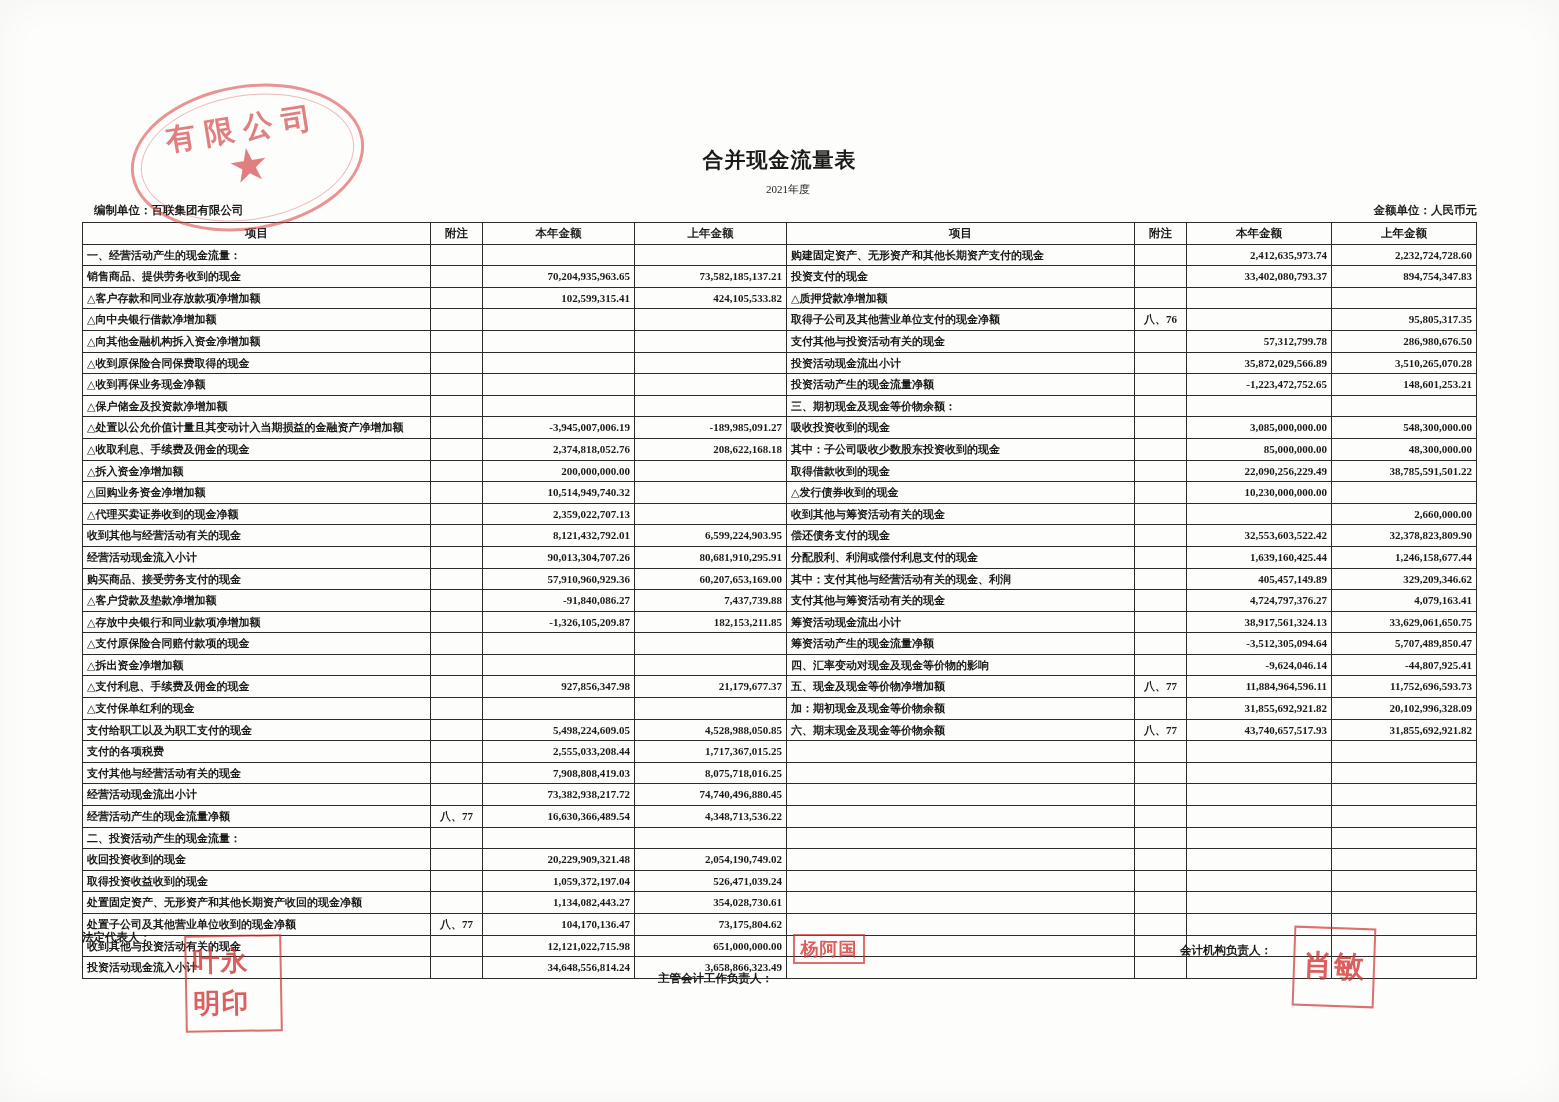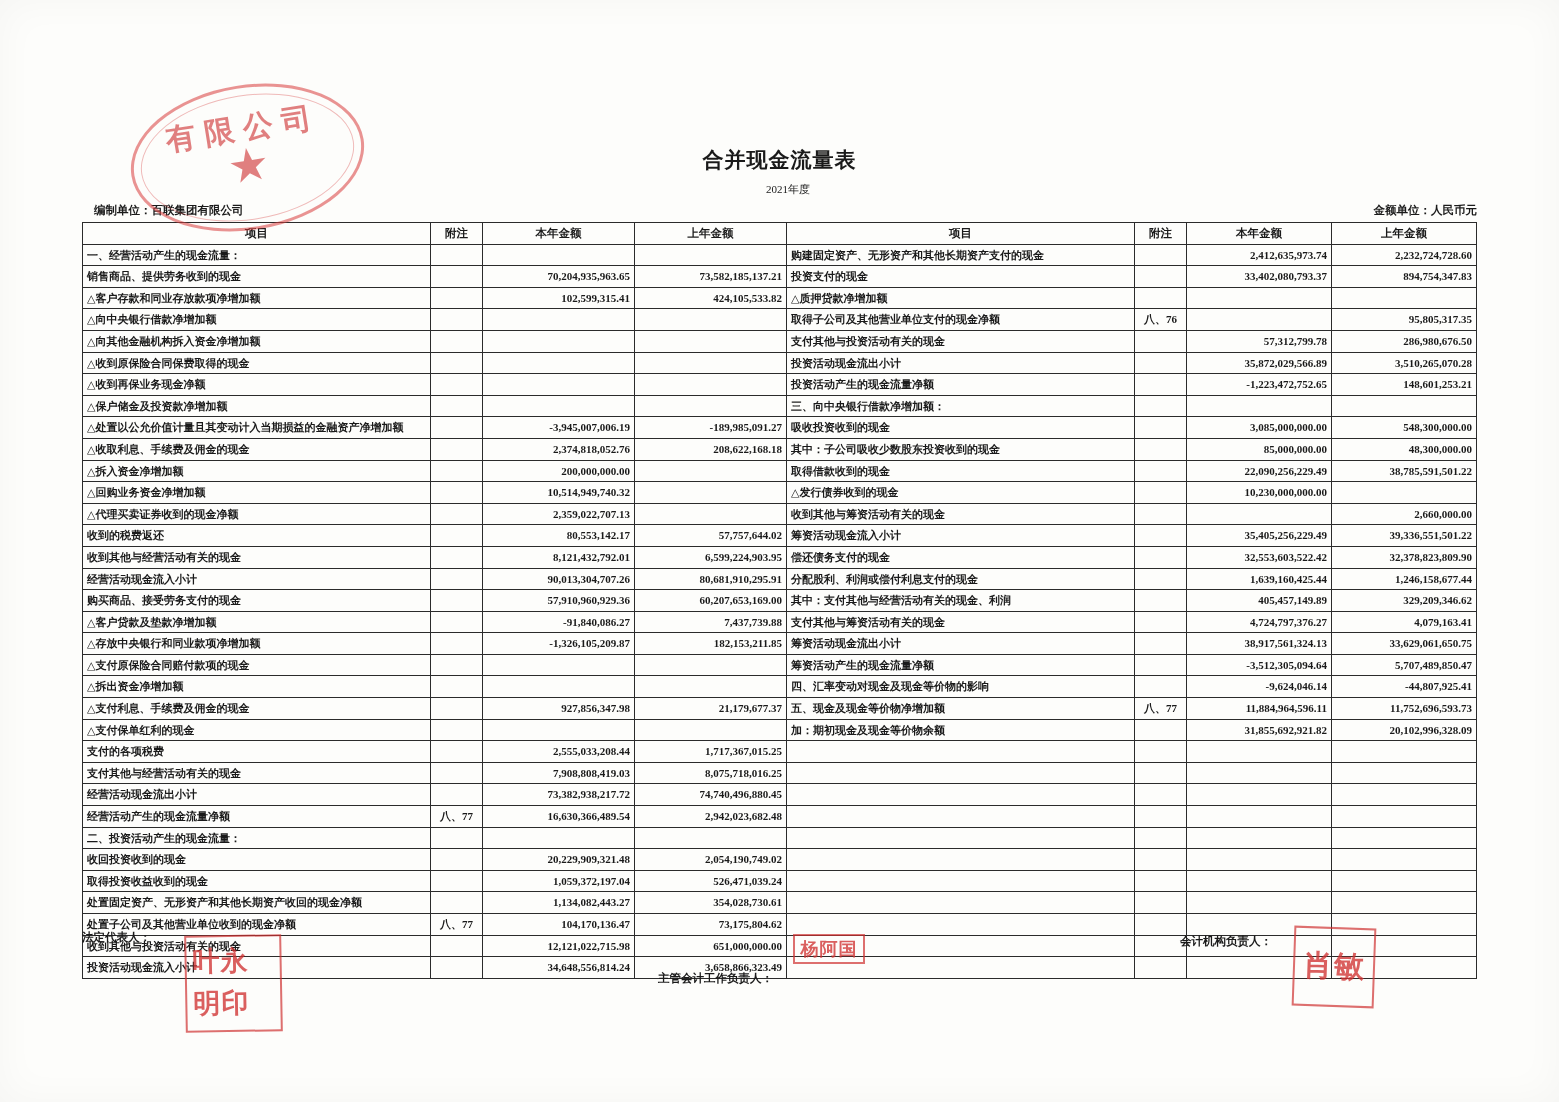--- a/index.html
+++ b/index.html
@@ -81,21 +81,21 @@
     position: absolute;
     top: 930px;
     left: 0;
     width: 100%;
     height: 30px;
     font-size: 11.5px;
     font-weight: bold;
   }
   .sign-a { position: absolute; left: 82px; top: 0; }
   .sign-b { position: absolute; left: 658px; top: 0; margin-top: 41px; }
-  .sign-c { position: absolute; left: 1180px; top: 4px; }
+  .sign-c { position: absolute; left: 1180px; top: 13px; }
 
   
   .stamp-round {
     position: absolute;
     left: 130px;
     top: 85px;
     width: 235px;
     height: 145px;
     border-radius: 50%;
     border: 3px solid rgba(216, 60, 60, 0.55);
@@ -268,21 +268,21 @@
           <td class="item indent2">投资活动产生的现金流量净额</td>
           <td class="note"></td>
           <td class="num">-1,223,472,752.65</td>
           <td class="num">148,601,253.21</td>
         </tr>
         <tr>
           <td class="item indent1">△保户储金及投资款净增加额</td>
           <td class="note"></td>
           <td class="num"></td>
           <td class="num"></td>
-          <td class="item indent0">三、向中央银行借款净增加额：</td>
+          <td class="item indent0">三、期初现金及现金等价物余额：</td>
           <td class="note"></td>
           <td class="num"></td>
           <td class="num"></td>
         </tr>
         <tr>
           <td class="item indent1">△处置以公允价值计量且其变动计入当期损益的金融资产净增加额</td>
           <td class="note"></td>
           <td class="num">-3,945,007,006.19</td>
           <td class="num">-189,985,091.27</td>
           <td class="item indent2">吸收投资收到的现金</td>
@@ -322,30 +322,20 @@
         </tr>
         <tr>
           <td class="item indent1">△代理买卖证券收到的现金净额</td>
           <td class="note"></td>
           <td class="num">2,359,022,707.13</td>
           <td class="num"></td>
           <td class="item indent2">收到其他与筹资活动有关的现金</td>
           <td class="note"></td>
           <td class="num"></td>
           <td class="num">2,660,000.00</td>
-        </tr>
-        <tr>
-          <td class="item indent2">收到的税费返还</td>
-          <td class="note"></td>
-          <td class="num">80,553,142.17</td>
-          <td class="num">57,757,644.02</td>
-          <td class="item indent3">筹资活动现金流入小计</td>
-          <td class="note"></td>
-          <td class="num">35,405,256,229.49</td>
-          <td class="num">39,336,551,501.22</td>
         </tr>
         <tr>
           <td class="item indent2">收到其他与经营活动有关的现金</td>
           <td class="note"></td>
           <td class="num">8,121,432,792.01</td>
           <td class="num">6,599,224,903.95</td>
           <td class="item indent2">偿还债务支付的现金</td>
           <td class="note"></td>
           <td class="num">32,553,603,522.42</td>
           <td class="num">32,378,823,809.90</td>
@@ -424,20 +414,30 @@
           <td class="item indent1">△支付保单红利的现金</td>
           <td class="note"></td>
           <td class="num"></td>
           <td class="num"></td>
           <td class="item indent2">加：期初现金及现金等价物余额</td>
           <td class="note"></td>
           <td class="num">31,855,692,921.82</td>
           <td class="num">20,102,996,328.09</td>
         </tr>
         <tr>
+          <td class="item indent2">支付给职工以及为职工支付的现金</td>
+          <td class="note"></td>
+          <td class="num">5,498,224,609.05</td>
+          <td class="num">4,528,988,050.85</td>
+          <td class="item indent0">六、期末现金及现金等价物余额</td>
+          <td class="note">八、77</td>
+          <td class="num">43,740,657,517.93</td>
+          <td class="num">31,855,692,921.82</td>
+        </tr>
+        <tr>
           <td class="item indent2">支付的各项税费</td>
           <td class="note"></td>
           <td class="num">2,555,033,208.44</td>
           <td class="num">1,717,367,015.25</td>
           <td class="item indent0"></td>
           <td class="note"></td>
           <td class="num"></td>
           <td class="num"></td>
         </tr>
         <tr>
@@ -457,21 +457,21 @@
           <td class="num">74,740,496,880.45</td>
           <td class="item indent0"></td>
           <td class="note"></td>
           <td class="num"></td>
           <td class="num"></td>
         </tr>
         <tr>
           <td class="item indent2">经营活动产生的现金流量净额</td>
           <td class="note">八、77</td>
           <td class="num">16,630,366,489.54</td>
-          <td class="num">2,942,023,682.48</td>
+          <td class="num">4,348,713,536.22</td>
           <td class="item indent0"></td>
           <td class="note"></td>
           <td class="num"></td>
           <td class="num"></td>
         </tr>
         <tr>
           <td class="item indent0">二、投资活动产生的现金流量：</td>
           <td class="note"></td>
           <td class="num"></td>
           <td class="num"></td>

